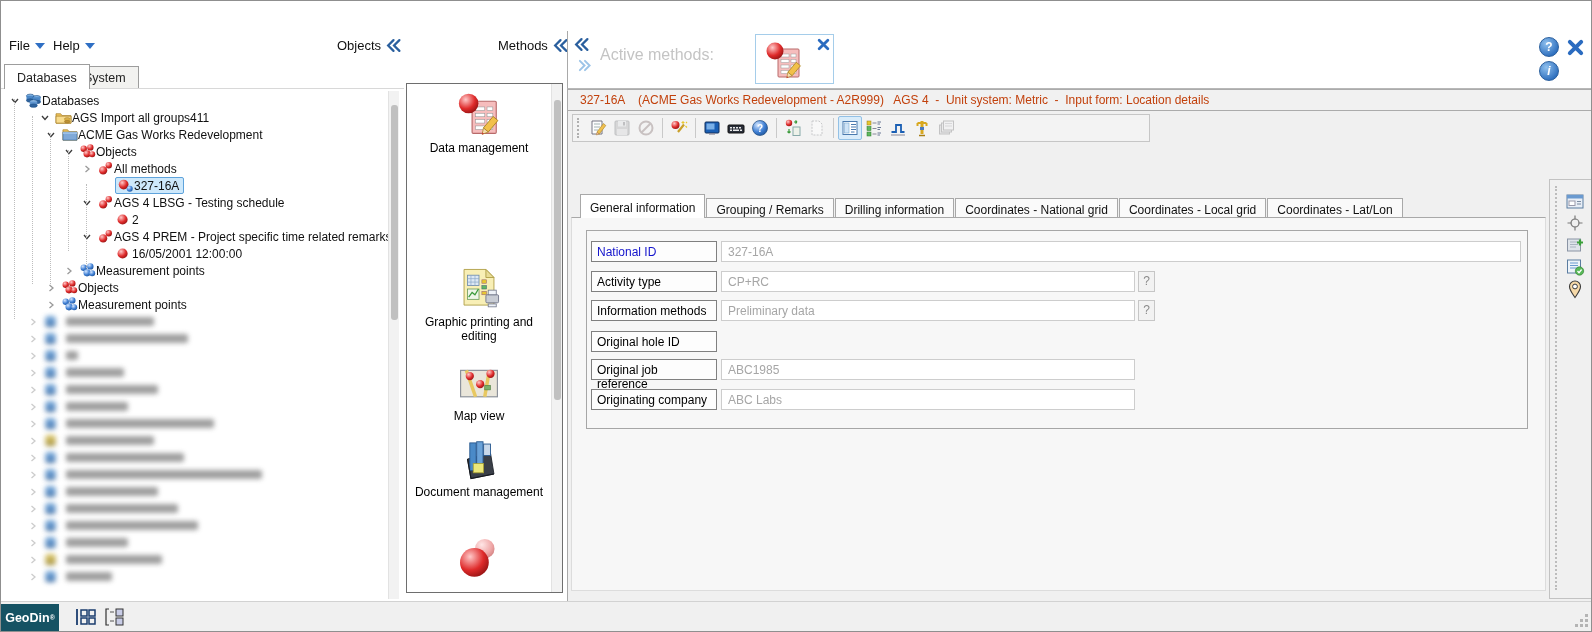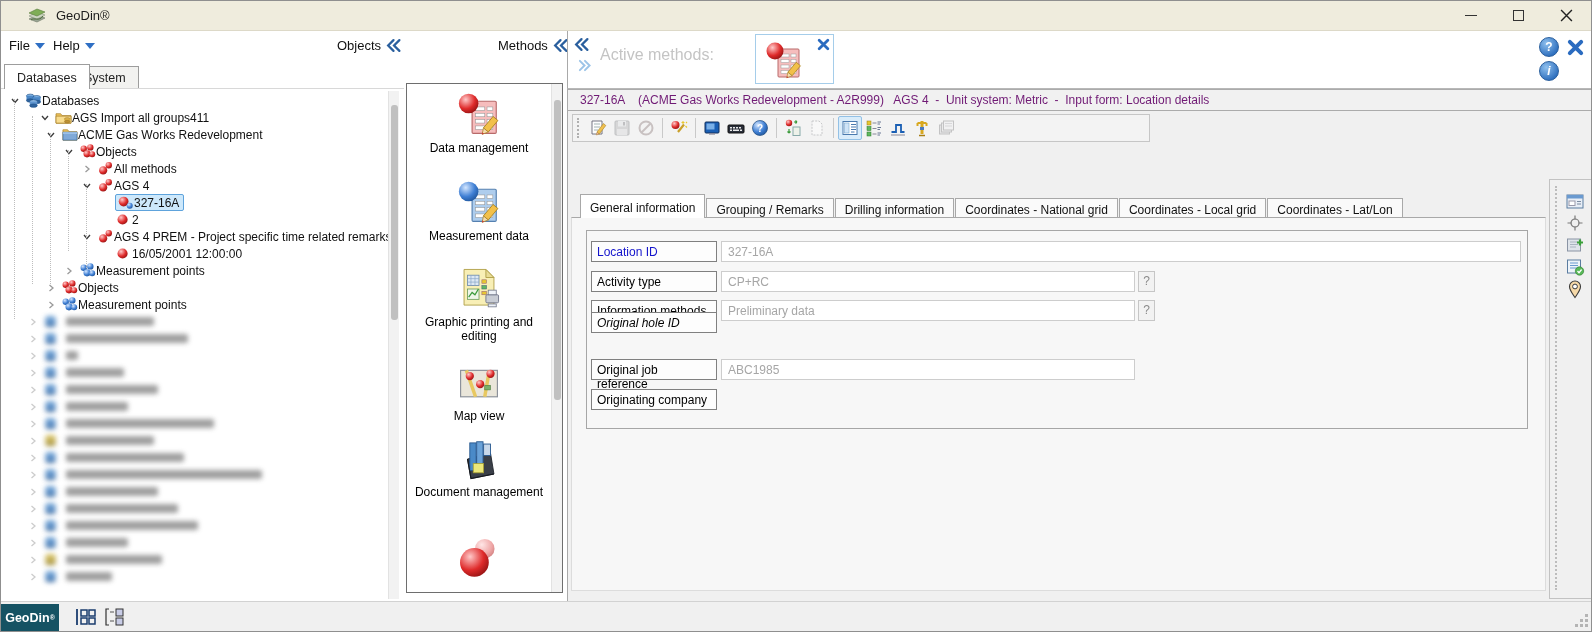--- a/index.html
+++ b/index.html
@@ -37,21 +37,21 @@
   .mitem{position:absolute;left:2px;width:140px;text-align:center;}
   .micon{width:46px;height:46px;margin:0 auto;}
   .mlabel{margin-top:3px;font-size:12px;color:#000;line-height:14px;}
   
   .rp-header{left:566px;top:30px;width:1026px;height:58px;background:#fff;border-left:1px solid #a9a9a9;border-bottom:1px solid #b8b8b8;}
   .active-label{left:32px;top:15px;font-size:16px;color:#c4c4c4;}
   .mtab{left:187px;top:3px;width:79px;height:50px;background:#fff;border:1px solid #a5cdea;}
   .circlebtn{width:20px;height:20px;border-radius:50%;background:radial-gradient(circle at 35% 30%, #8fc0ee, #2e6fbe 75%);color:#fff;
              display:flex;align-items:center;justify-content:center;font-size:12px;font-weight:bold;border:1px solid #2a5f9e;}
   .rp-context{left:566px;top:88px;width:1026px;height:22px;background:#f1f1f1;border:1px solid #ababab;border-right:none;
-              display:flex;align-items:center;padding-left:12px;white-space:pre;font-size:12px;color:#701a75;}
+              display:flex;align-items:center;padding-left:12px;white-space:pre;font-size:12px;color:#c2410c;}
   .rp-toolband{left:566px;top:110px;width:1026px;height:34px;background:#f0f0f0;border-left:1px solid #a9a9a9;}
   .toolbox{position:absolute;left:4px;top:3px;width:578px;height:28px;background:#f3f3f3;border:1px solid #c6c6c6;display:flex;align-items:center;padding-left:3px;}
   .grip{width:5px;height:20px;border-left:2px dotted #b0b0b0;margin:0 4px 0 1px;}
   .titem{width:24px;height:24px;display:flex;align-items:center;justify-content:center;}
   .titem.active{background:#d9ecfa;border:1px solid #93c1e6;border-radius:2px;}
   .titem.disabled{opacity:.45;filter:grayscale(.8);}
   .tsep{width:1px;height:20px;background:#c9c9c9;margin:0 4px;}
   .rp-content{left:566px;top:144px;width:1026px;height:456px;background:#f0f0f0;border-left:1px solid #a9a9a9;}
   .ftabs{position:absolute;left:12px;top:49px;display:flex;align-items:flex-end;height:24px;}
   .ftab{background:#fafafa;border:1px solid #a8a8a8;border-bottom:none;padding:4px 9px 4px 9px;margin-right:1px;font-size:12px;color:#111;height:20px;}
@@ -90,42 +90,20 @@
     <radialGradient id="gPink" cx="0.35" cy="0.3" r="0.85">
       <stop offset="0" stop-color="#ffe6e6"></stop>
         <stop offset="0.6" stop-color="#f0a8a8"></stop>
         <stop offset="1" stop-color="#c97676"></stop>
     </radialGradient>
   </defs>
 </svg>
 
 <div id="app">
 
-  <div class="abs titlebar">
-    <div class="abs title-logo">
-      <svg viewBox="0 0 20 18">
-        <path d="M2 12 L10 8 L18 11 L10 15 Z" fill="#9aa694" stroke="#6b7565" stroke-width="0.6"></path>
-        <path d="M2 9 L10 5 L18 8 L10 12 Z" fill="#cdd6c2" stroke="#8a9480" stroke-width="0.6"></path>
-        <path d="M2 6 L10 2 L18 5 L10 9 Z" fill="#7fae57" stroke="#55793a" stroke-width="0.6"></path>
-        <path d="M4 13 C7 10 12 15 16 9" fill="none" stroke="#4e6e3a" stroke-width="1"></path>
-      </svg>
-    </div>
-    <div class="abs title-text">GeoDin®</div>
-    <div class="abs winbtn" style="left:1448px">
-      <div style="width:12px;border-top:1.5px solid #333"></div>
-    </div>
-    <div class="abs winbtn" style="left:1495px">
-      <div style="width:11px;height:11px;border:1.4px solid #333"></div>
-    </div>
-    <div class="abs winbtn" style="left:1543px">
-      <svg width="13" height="13" viewBox="0 0 12 12">
-          <path d="M1 1 L11 11 M11 1 L1 11" stroke="#222" stroke-width="1.3"></path>
-        </svg>
-    </div>
-  </div>
 
   <div class="abs menubar">
     <div class="abs menuitem" style="left:8px">
       <span>File</span>
       <span class="tri"></span>
     </div>
     <div class="abs menuitem" style="left:52px">
       <span>Help</span>
       <span class="tri"></span>
     </div>
@@ -212,39 +190,39 @@
       <div class="trow" style="padding-left: 80px;">
         <span class="exp"><svg viewBox="0 0 12 12">
             <path d="M4.5 3 L8 6 L4.5 9" fill="none" stroke="#9a9a9a" stroke-width="1.3"></path>
           </svg></span>
         <span style="display: inline-block; width: 17px; height: 15px;"><svg viewBox="0 0 18 16" width="17" height="15">
             <circle cx="12.5" cy="4.5" r="3.4" fill="url(#gRed)"></circle>
             <circle cx="6.5" cy="10" r="4.4" fill="url(#gRed)"></circle>
           </svg></span>
         <span class="tlabel">All methods</span>
       </div>
-      <div class="trow" style="padding-left: 80px;">
-        <span class="exp"><svg viewBox="0 0 12 12">
-            <path d="M3 4 L6 7.5 L9 4" fill="none" stroke="#3c3c3c" stroke-width="1.3"></path>
-          </svg></span>
-        <span style="display: inline-block; width: 17px; height: 15px;"><svg viewBox="0 0 18 16" width="17" height="15">
-            <circle cx="12.5" cy="4.5" r="3.4" fill="url(#gRed)"></circle>
-            <circle cx="6.5" cy="10" r="4.4" fill="url(#gRed)"></circle>
-          </svg></span>
-        <span class="tlabel">AGS 4</span>
-      </div>
       <div class="trow" style="padding-left: 98px;">
         <span class="exp"></span>
         <span class="selbox">
           <span style="display: inline-block; width: 17px; height: 15px;"><svg viewBox="0 0 18 16" width="17" height="15">
               <circle cx="7" cy="7" r="5.2" fill="url(#gRed)"></circle>
               <circle cx="13.5" cy="11.5" r="3.2" fill="url(#gBlue)"></circle>
             </svg></span>
           <span class="tlabel">327-16A</span>
         </span>
+      </div>
+      <div class="trow" style="padding-left: 80px;">
+        <span class="exp"><svg viewBox="0 0 12 12">
+            <path d="M3 4 L6 7.5 L9 4" fill="none" stroke="#3c3c3c" stroke-width="1.3"></path>
+          </svg></span>
+        <span style="display: inline-block; width: 17px; height: 15px;"><svg viewBox="0 0 18 16" width="17" height="15">
+            <circle cx="12.5" cy="4.5" r="3.4" fill="url(#gRed)"></circle>
+            <circle cx="6.5" cy="10" r="4.4" fill="url(#gRed)"></circle>
+          </svg></span>
+        <span class="tlabel">AGS 4 LBSG - Testing schedule</span>
       </div>
       <div class="trow" style="padding-left: 98px;">
         <span class="exp"></span>
         <span style="display: inline-block; width: 17px; height: 15px;"><svg viewBox="0 0 18 16" width="17" height="15">
             <circle cx="8" cy="8" r="5.4" fill="url(#gRed)"></circle>
           </svg></span>
         <span class="tlabel">2</span>
       </div>
       <div class="trow" style="padding-left: 80px;">
         <span class="exp"><svg viewBox="0 0 12 12">
@@ -533,40 +511,20 @@
             <rect x="17" y="29.5" width="8" height="3" fill="#fff" stroke="#9a9a9a" stroke-width="0.5"></rect>
             <rect x="27" y="29.5" width="5" height="3" fill="#fff" stroke="#9a9a9a" stroke-width="0.5"></rect>
  <circle cx="11" cy="10" r="8.5" fill="url(#gRed)"></circle>
  <g transform="rotate(40 29 29)">
               <rect x="26.5" y="21" width="5.5" height="13" fill="#f2c04a" stroke="#a8821e" stroke-width="0.7"></rect>
  <path d="M26.5 34 l2.75 5 l2.75 -5 z" fill="#f6dcb0" stroke="#a8821e" stroke-width="0.6"></path>
               <path d="M28.4 37.5 l0.85 1.7 l0.85 -1.7 z" fill="#c23"></path>
             </g>
           </svg></div>
         <div class="mlabel">Data management</div>
-      </div>
-      <div class="mitem" style="top: 96px;">
-        <div class="micon"><svg viewBox="0 0 40 40" width="46" height="46">
- <rect x="14" y="8" width="21" height="28" rx="1" fill="#aecdED" stroke="#5580b0"></rect>
- <rect x="17" y="13" width="8" height="3" fill="#fff" stroke="#9a9a9a" stroke-width="0.5"></rect>
-            <rect x="27" y="13" width="5" height="3" fill="#fff" stroke="#9a9a9a" stroke-width="0.5"></rect>
-            <rect x="17" y="18.5" width="8" height="3" fill="#fff" stroke="#9a9a9a" stroke-width="0.5"></rect>
-            <rect x="27" y="18.5" width="5" height="3" fill="#fff" stroke="#9a9a9a" stroke-width="0.5"></rect>
-            <rect x="17" y="24" width="8" height="3" fill="#fff" stroke="#9a9a9a" stroke-width="0.5"></rect>
-            <rect x="27" y="24" width="5" height="3" fill="#fff" stroke="#9a9a9a" stroke-width="0.5"></rect>
-            <rect x="17" y="29.5" width="8" height="3" fill="#fff" stroke="#9a9a9a" stroke-width="0.5"></rect>
-            <rect x="27" y="29.5" width="5" height="3" fill="#fff" stroke="#9a9a9a" stroke-width="0.5"></rect>
- <circle cx="11" cy="10" r="8.5" fill="url(#gBlue)"></circle>
- <g transform="rotate(40 29 29)">
-              <rect x="26.5" y="21" width="5.5" height="13" fill="#f2c04a" stroke="#a8821e" stroke-width="0.7"></rect>
- <path d="M26.5 34 l2.75 5 l2.75 -5 z" fill="#f6dcb0" stroke="#a8821e" stroke-width="0.6"></path>
-              <path d="M28.4 37.5 l0.85 1.7 l0.85 -1.7 z" fill="#c23"></path>
-            </g>
-          </svg></div>
-        <div class="mlabel">Measurement data</div>
       </div>
       <div class="mitem" style="top: 182px;">
         <div class="micon"><svg viewBox="0 0 40 40" width="46" height="46">
             <path d="M7 3 h19 l7 7 v24 h-26 z" fill="#f8efb6" stroke="#b0a048" stroke-width="0.8"></path>
             <path d="M26 3 l7 7 h-7 z" fill="#e8dc96" stroke="#b0a048" stroke-width="0.8"></path>
             <rect x="10" y="8" width="10" height="9" fill="#dce8f4" stroke="#6888aa" stroke-width="0.7"></rect>
             <path d="M10 11 h10 M10 14 h10 M13 8 v9 M16.5 8 v9" stroke="#8aa8c8" stroke-width="0.6"></path>
             <rect x="10" y="20" width="10" height="9" fill="#eef6e8" stroke="#6a9a5a" stroke-width="0.7"></rect>
             <path d="M11 27 l3 -4 2.5 2 3 -5" stroke="#3a9a3a" stroke-width="1.1" fill="none"></path>
             <rect x="22.5" y="12" width="4" height="3" fill="#e8c830" stroke="#967" stroke-width="0.5"></rect>
@@ -779,42 +737,43 @@
         <div class="ftab active">General information</div>
         <div class="ftab">Grouping / Remarks</div>
         <div class="ftab">Drilling information</div>
         <div class="ftab">Coordinates - National grid</div>
         <div class="ftab">Coordinates - Local grid</div>
         <div class="ftab">Coordinates - Lat/Lon</div>
       </div>
     <div class="cpanel">
       <div class="groupbox" id="groupbox">
           <div class="frow" style="top: 10px; width: 100%;">
-            <div class="flabel blue">Location ID</div>
+            <div class="flabel blue">National ID</div>
             <div class="finput" style="left: 134px; width: 800px;">327-16A</div>
           </div>
           <div class="frow" style="top: 40px; width: 100%;">
             <div class="flabel">Activity type</div>
             <div class="finput" style="left: 134px; width: 414px;">CP+RC</div>
             <div class="fhelp" style="left: 551px;">?</div>
           </div>
           <div class="frow" style="top: 69px; width: 100%;">
             <div class="flabel">Information methods</div>
             <div class="finput" style="left: 134px; width: 414px;">Preliminary data</div>
             <div class="fhelp" style="left: 551px;">?</div>
           </div>
-          <div class="frow" style="top: 81px; width: 100%; font-style: italic;">
+          <div class="frow" style="top: 100px; width: 100%;">
             <div class="flabel">Original hole ID</div>
           </div>
           <div class="frow" style="top: 128px; width: 100%;">
             <div class="flabel">Original job reference</div>
             <div class="finput" style="left: 134px; width: 414px;">ABC1985</div>
           </div>
           <div class="frow" style="top: 158px; width: 100%;">
             <div class="flabel">Originating company</div>
+            <div class="finput" style="left: 134px; width: 414px;">ABC Labs</div>
           </div>
         </div>
     </div>
   </div>
 
   <div class="abs sidestrip" id="sidestrip">
     <div class="sgrip"></div>
   <div class="sicon" style="top: 12px;"><span style="display: inline-block; width: 20px; height: 20px;"><svg viewBox="0 0 20 20" width="20" height="20">
             <rect x="2" y="3" width="16" height="13" fill="#e8eef6" stroke="#5a7ca0"></rect>
             <rect x="2" y="3" width="16" height="3.5" fill="#6a9ad0"></rect>

